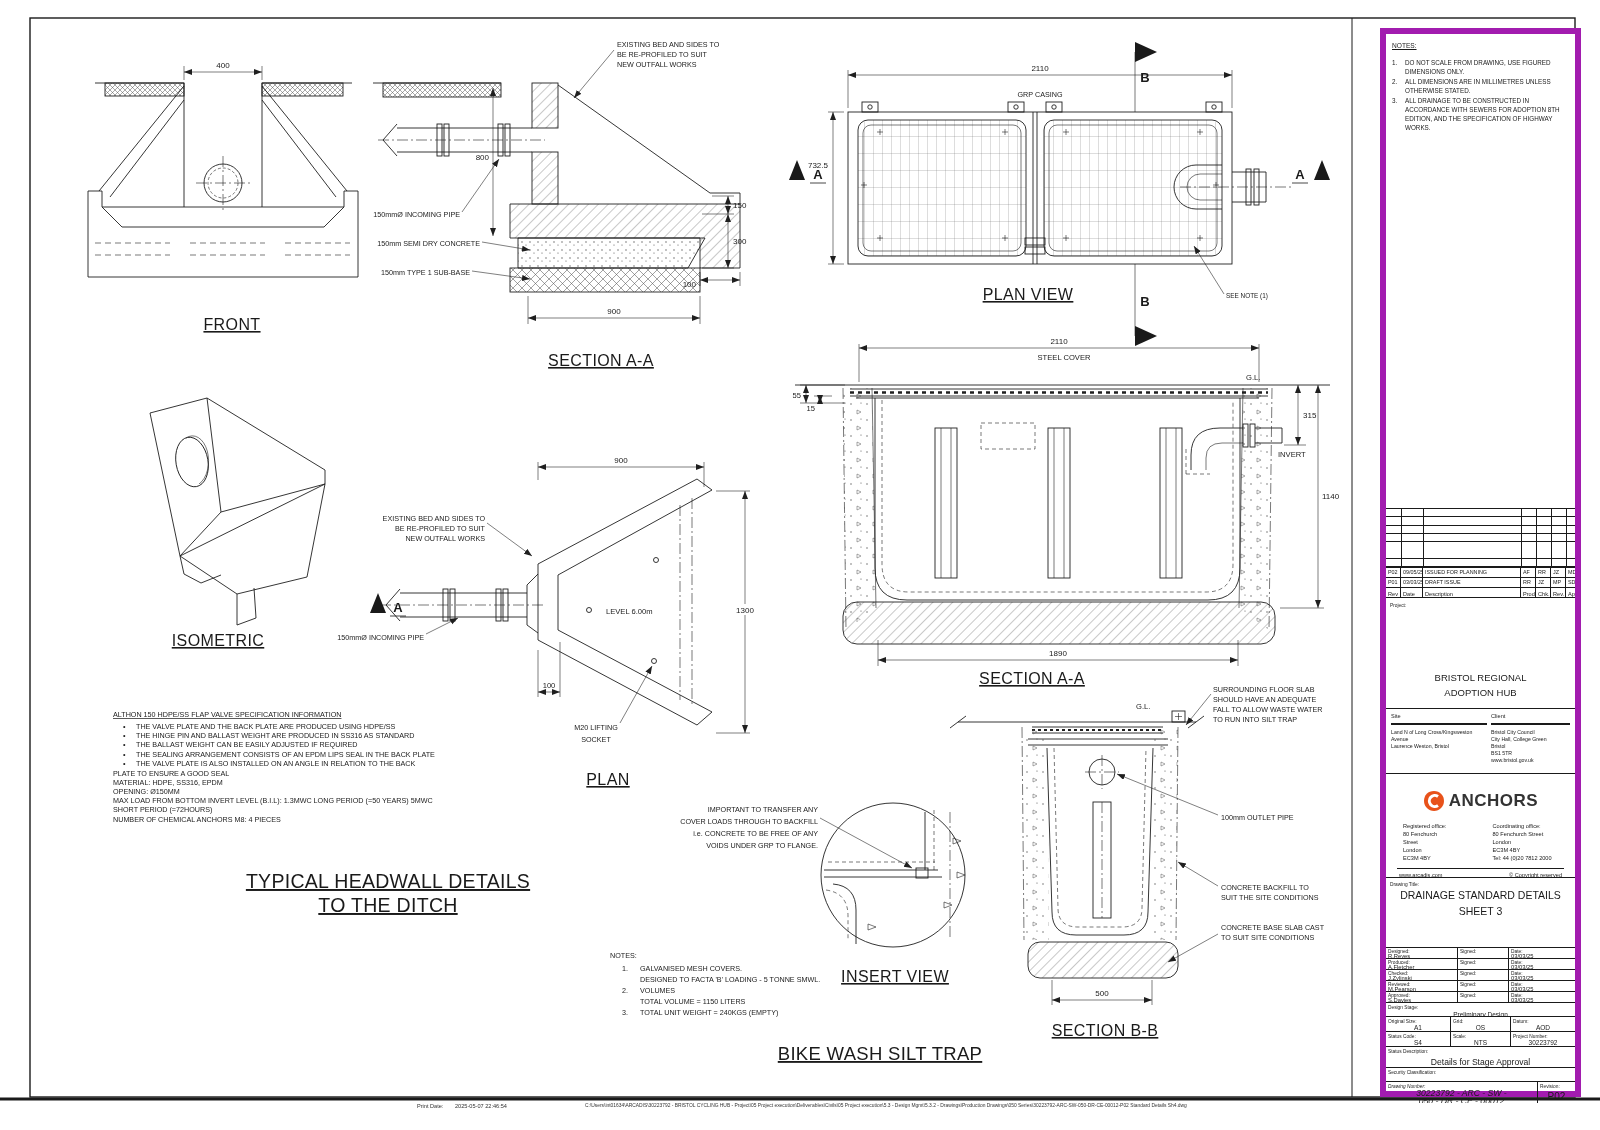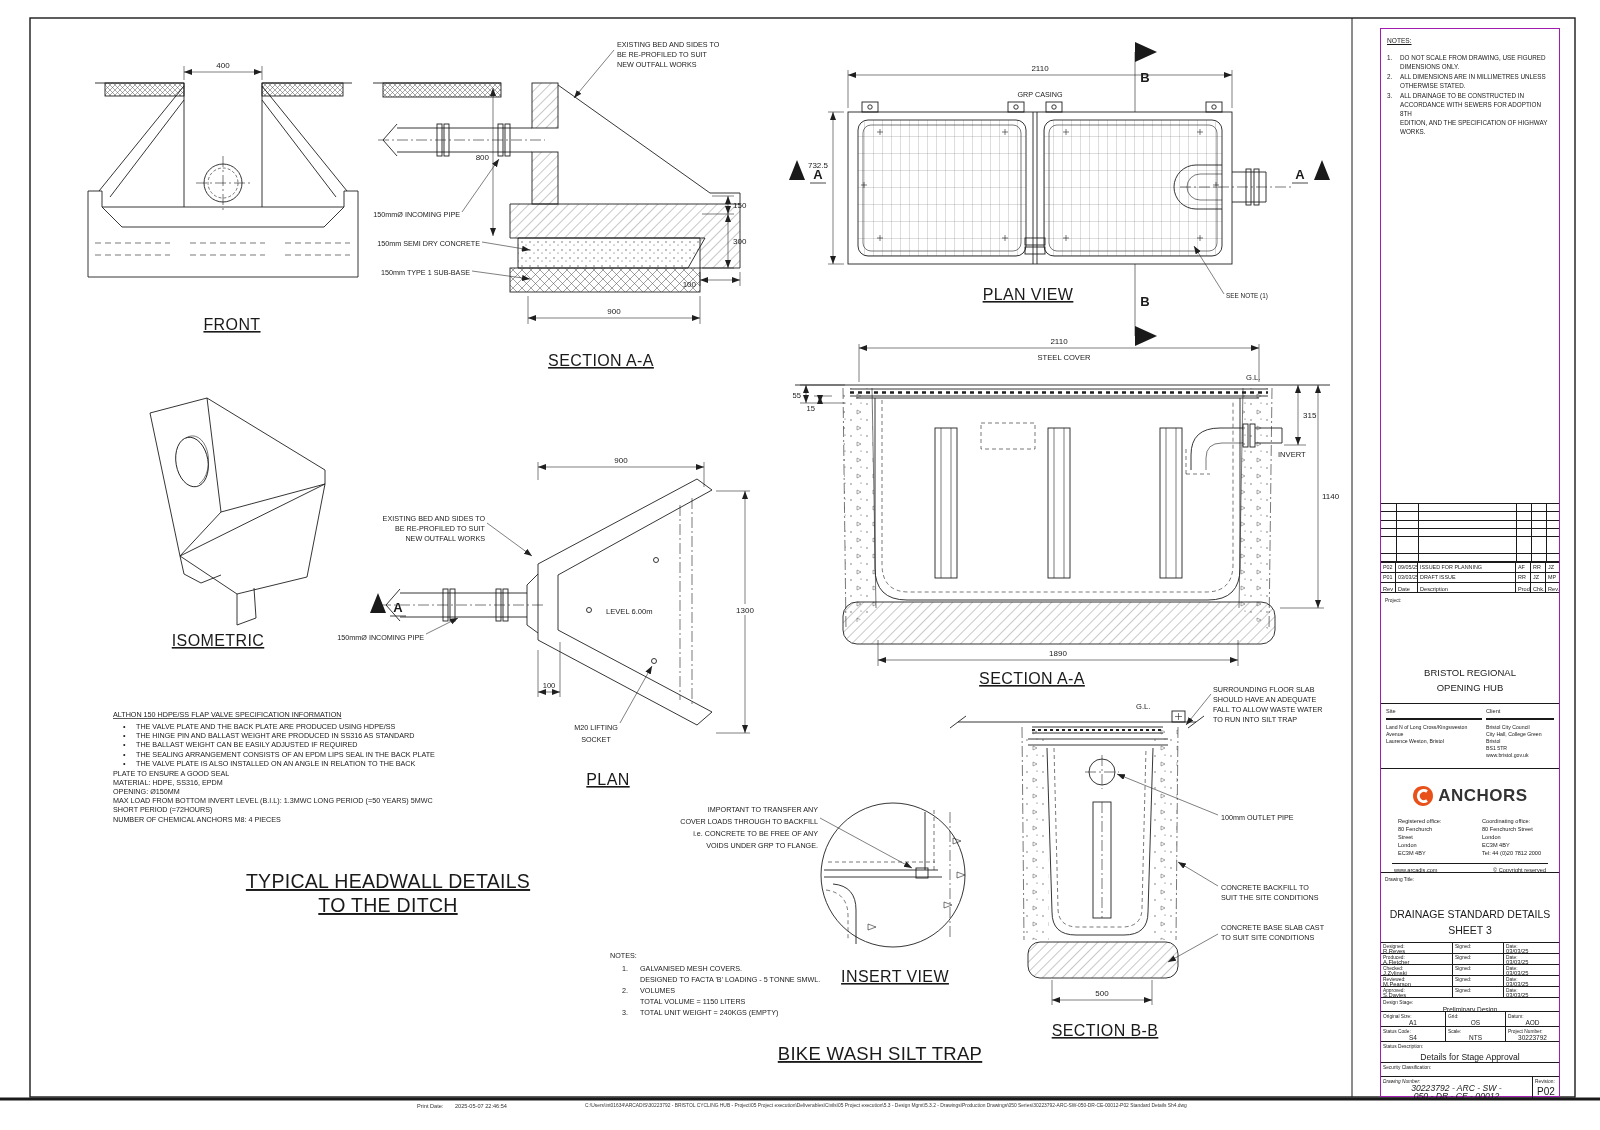--- a/index.html
+++ b/index.html
@@ -13,22 +13,22 @@
   .dash{stroke-dasharray:4,3;}
   .cl{stroke-dasharray:11,3,2,3;stroke-width:0.6;}
   .txt{fill:#1a1a1a;stroke:none;}
   .t6{font-size:6.4px;} .t7{font-size:7.2px;} .t75{font-size:7.6px;} .t8{font-size:8px;}
   .t13{font-size:13px;font-weight:bold;}
   .vt{font-size:16px;text-decoration:underline;letter-spacing:.4px;}
   .bt{font-size:19.5px;text-decoration:underline;letter-spacing:.3px;}
   .mt{font-size:18.5px;text-decoration:underline;letter-spacing:.3px;}
   .mid{text-anchor:middle;} .end{text-anchor:end;}
   
-  #tb{position:absolute;left:1380px;top:28px;width:180px;height:1069px;
-      border:1px solid #a21caf;box-sizing:border-box;background:#fff;font-size:6px;}
+  #tb{position:absolute;left:1380px;top:28px;width:201px;height:1069px;
+      border:6px solid #a21caf;box-sizing:border-box;background:#fff;font-size:6px;}
   .tbx{position:absolute;left:0;width:100%;box-sizing:border-box;border-bottom:1px solid #1a1a1a;overflow:hidden;}
   .lab{font-size:4.8px;color:#222;}
   .tb-notes{top:0;height:475px;padding:8px 6px;}
   .tbn-title{font-size:6.6px;text-decoration:underline;margin-bottom:9px;}
   .tbn-item{display:flex;font-size:6.3px;line-height:9px;margin-bottom:1px;}
   .tbn-item .no{width:13px;flex:none;}
   .revgrid{top:475px;height:89px;font-size:5.4px;}
   .rg-empty{height:58px;
     background-image:
       repeating-linear-gradient(to bottom, transparent 0 7.3px, #1a1a1a 7.3px 8.3px),
@@ -52,21 +52,21 @@
   .sc-site{width:96px;flex:none;padding-right:4px;}
   .sc-client{flex:1;}
   .tb-arc{top:740px;height:104px;padding:6px 5px 0;}
   .arc-logo{display:flex;justify-content:center;align-items:center;gap:4px;margin:10px 0 10px;}
   .arc-word{font-size:17px;font-weight:bold;color:#333;letter-spacing:.5px;}
   .arc-offices{display:flex;font-size:5.6px;line-height:8px;}
   .arc-offices .col{width:50%;padding-left:12px;box-sizing:border-box;}
   .arc-web{display:flex;justify-content:space-between;border-top:1px solid #1a1a1a;
            margin:6px 6px 0;padding:3px 2px 0;font-size:5.6px;}
   .tb-dt{top:844px;height:70px;padding:3px 4px;}
-  .dt-name{margin-top:24px;text-align:center;font-size:10.5px;line-height:16px;}
+  .dt-name{text-align:center;font-size:10.5px;line-height:16px;}
   .tb-so{top:914px;height:55px;}
   .so-row{display:flex;height:11px;border-bottom:1px solid #1a1a1a;box-sizing:border-box;}
   .so-row:last-child{border-bottom:none;}
   .so-row>div{box-sizing:border-box;border-right:1px solid #1a1a1a;padding:0 2px;line-height:5px;}
   .so-row>div:last-child{border-right:none;}
   .so-a{width:72px;flex:none;} .so-b{width:51px;flex:none;} .so-c{flex:1;}
   .so-row .lab{display:block;padding-top:1px;}
   .so-row .val{display:block;font-size:5.8px;}
   .tb-stage{top:969px;height:14px;padding:1px 2px;}
   .stage-val{text-align:center;font-size:6.5px;margin-top:1px;}
@@ -530,21 +530,21 @@
       <div class="c5">Chk.</div>
       <div class="c6">Rev.</div>
       <div class="c7">App.</div>
     </div>
   </div>
 
   <div class="tbx tb-project">
     <span class="lab">Project:</span>
     <div class="proj-name">
       <div>BRISTOL REGIONAL</div>
-      <div>OPENING HUB</div>
+      <div>ADOPTION HUB</div>
     </div>
   </div>
 
   <div class="tbx tb-sc">
     <div class="sc-col sc-site">
       <div class="hd">Site</div>
       <div class="rule"></div>
       <div>Land N of Long Cross/Kingsweston Avenue</div>
       <div>Laurence Weston, Bristol</div>
     </div>

